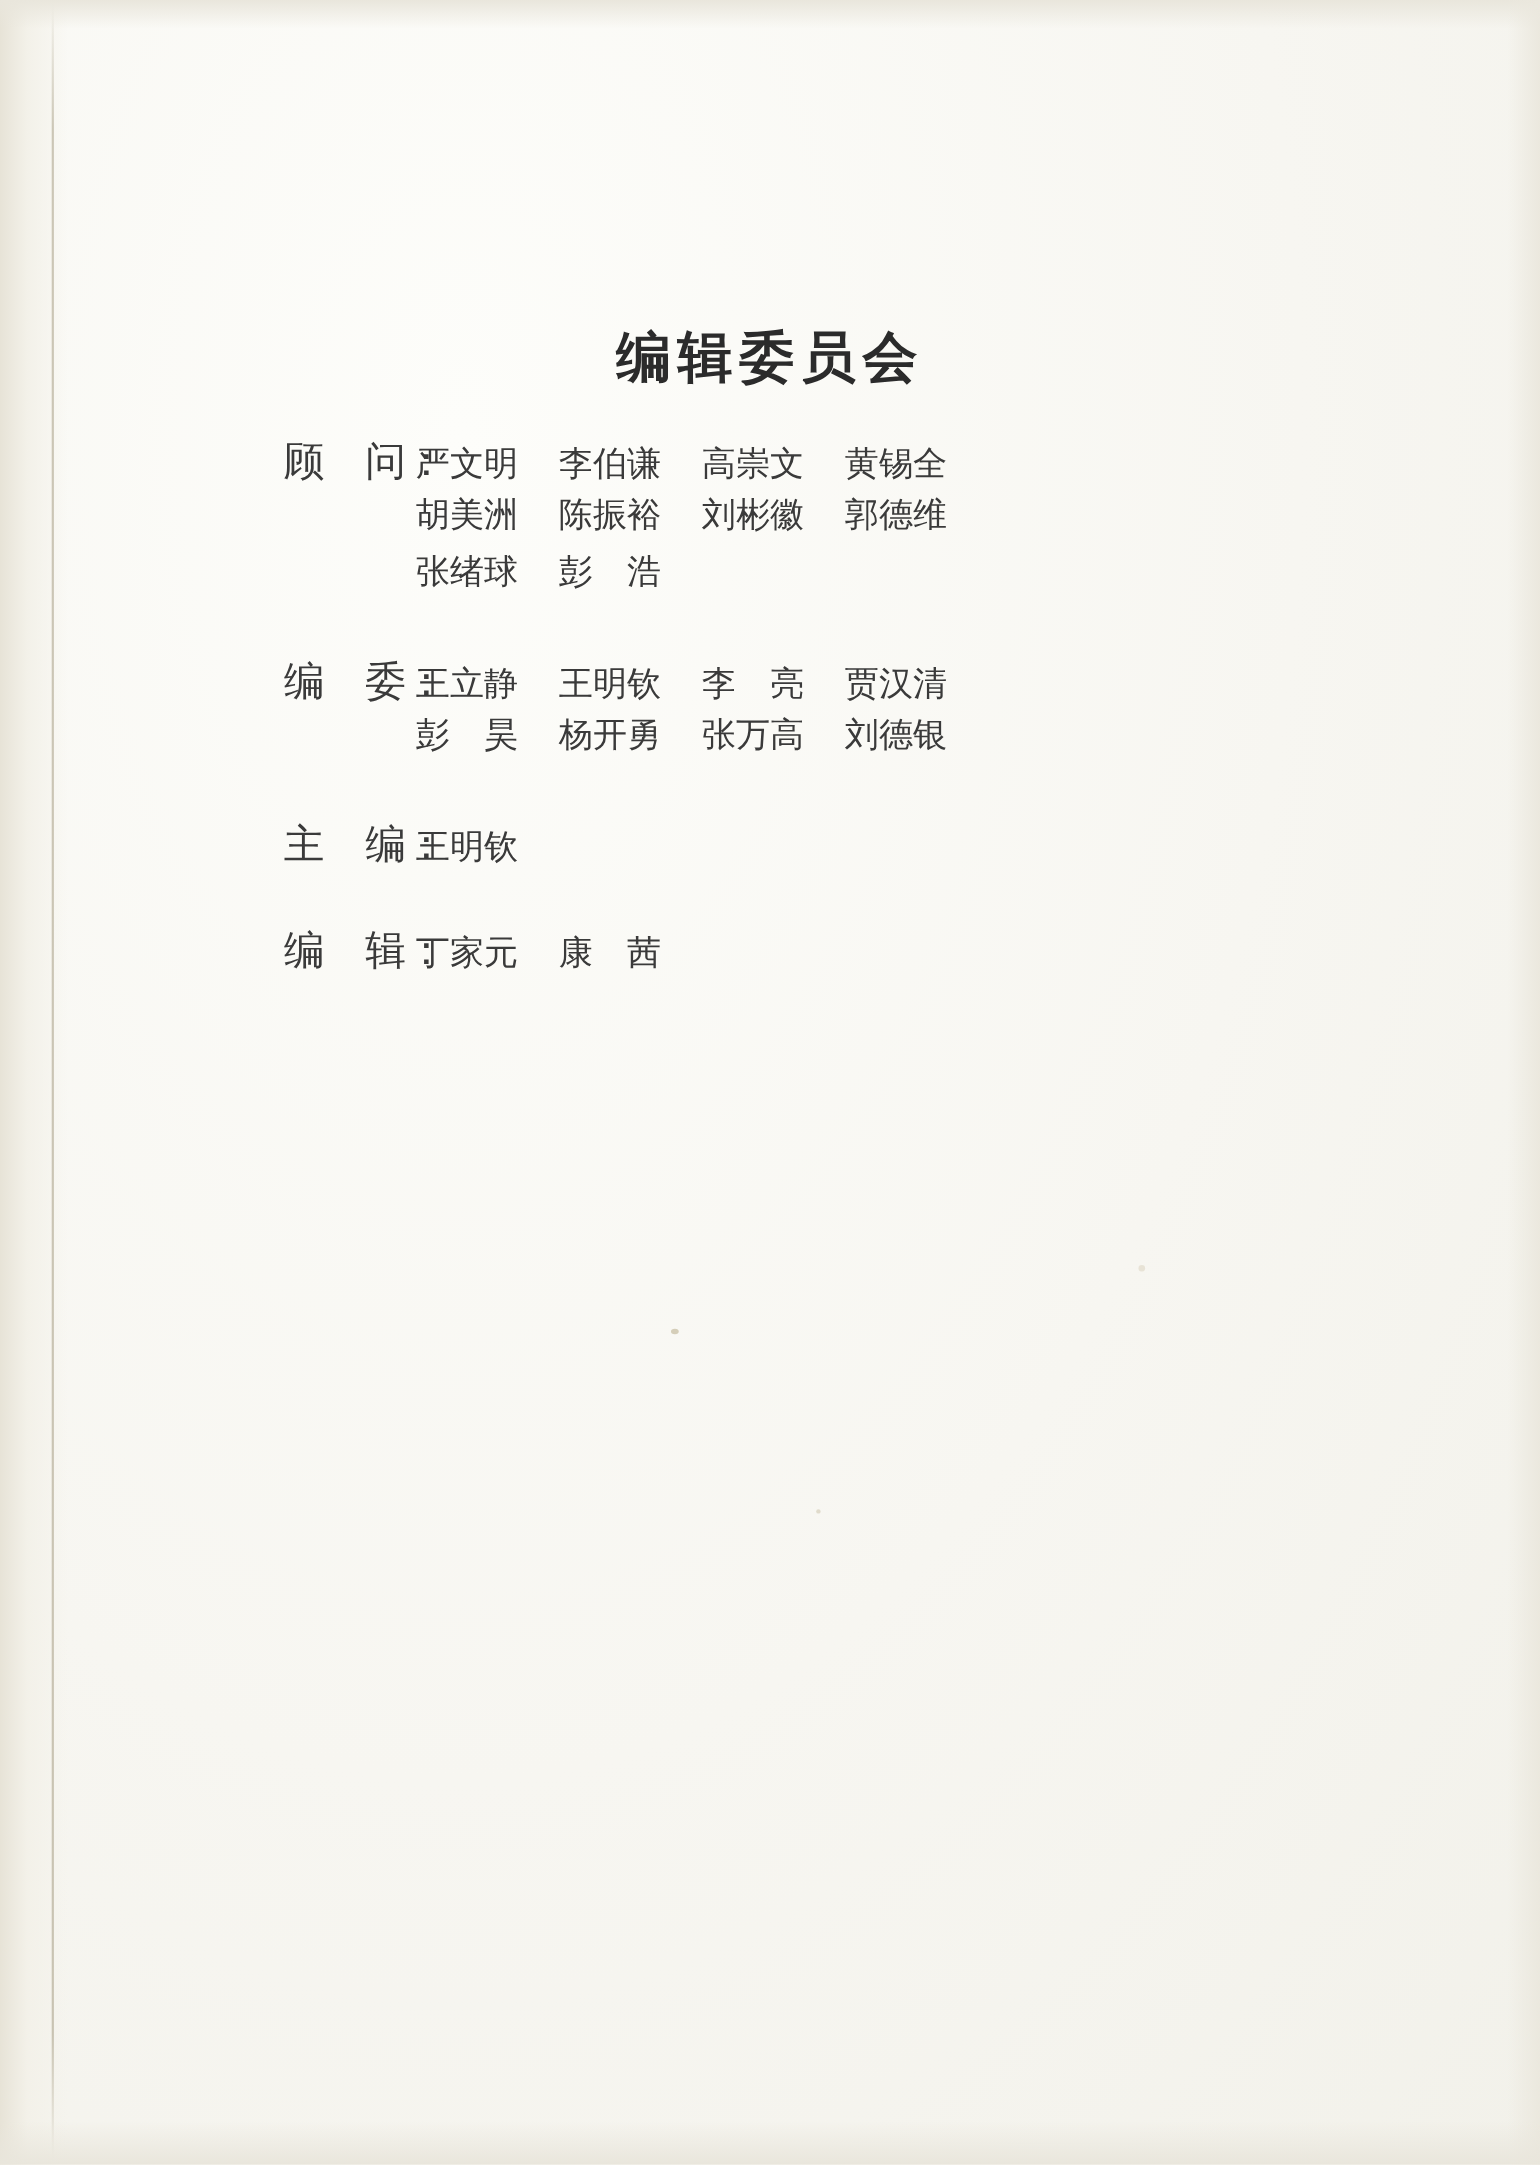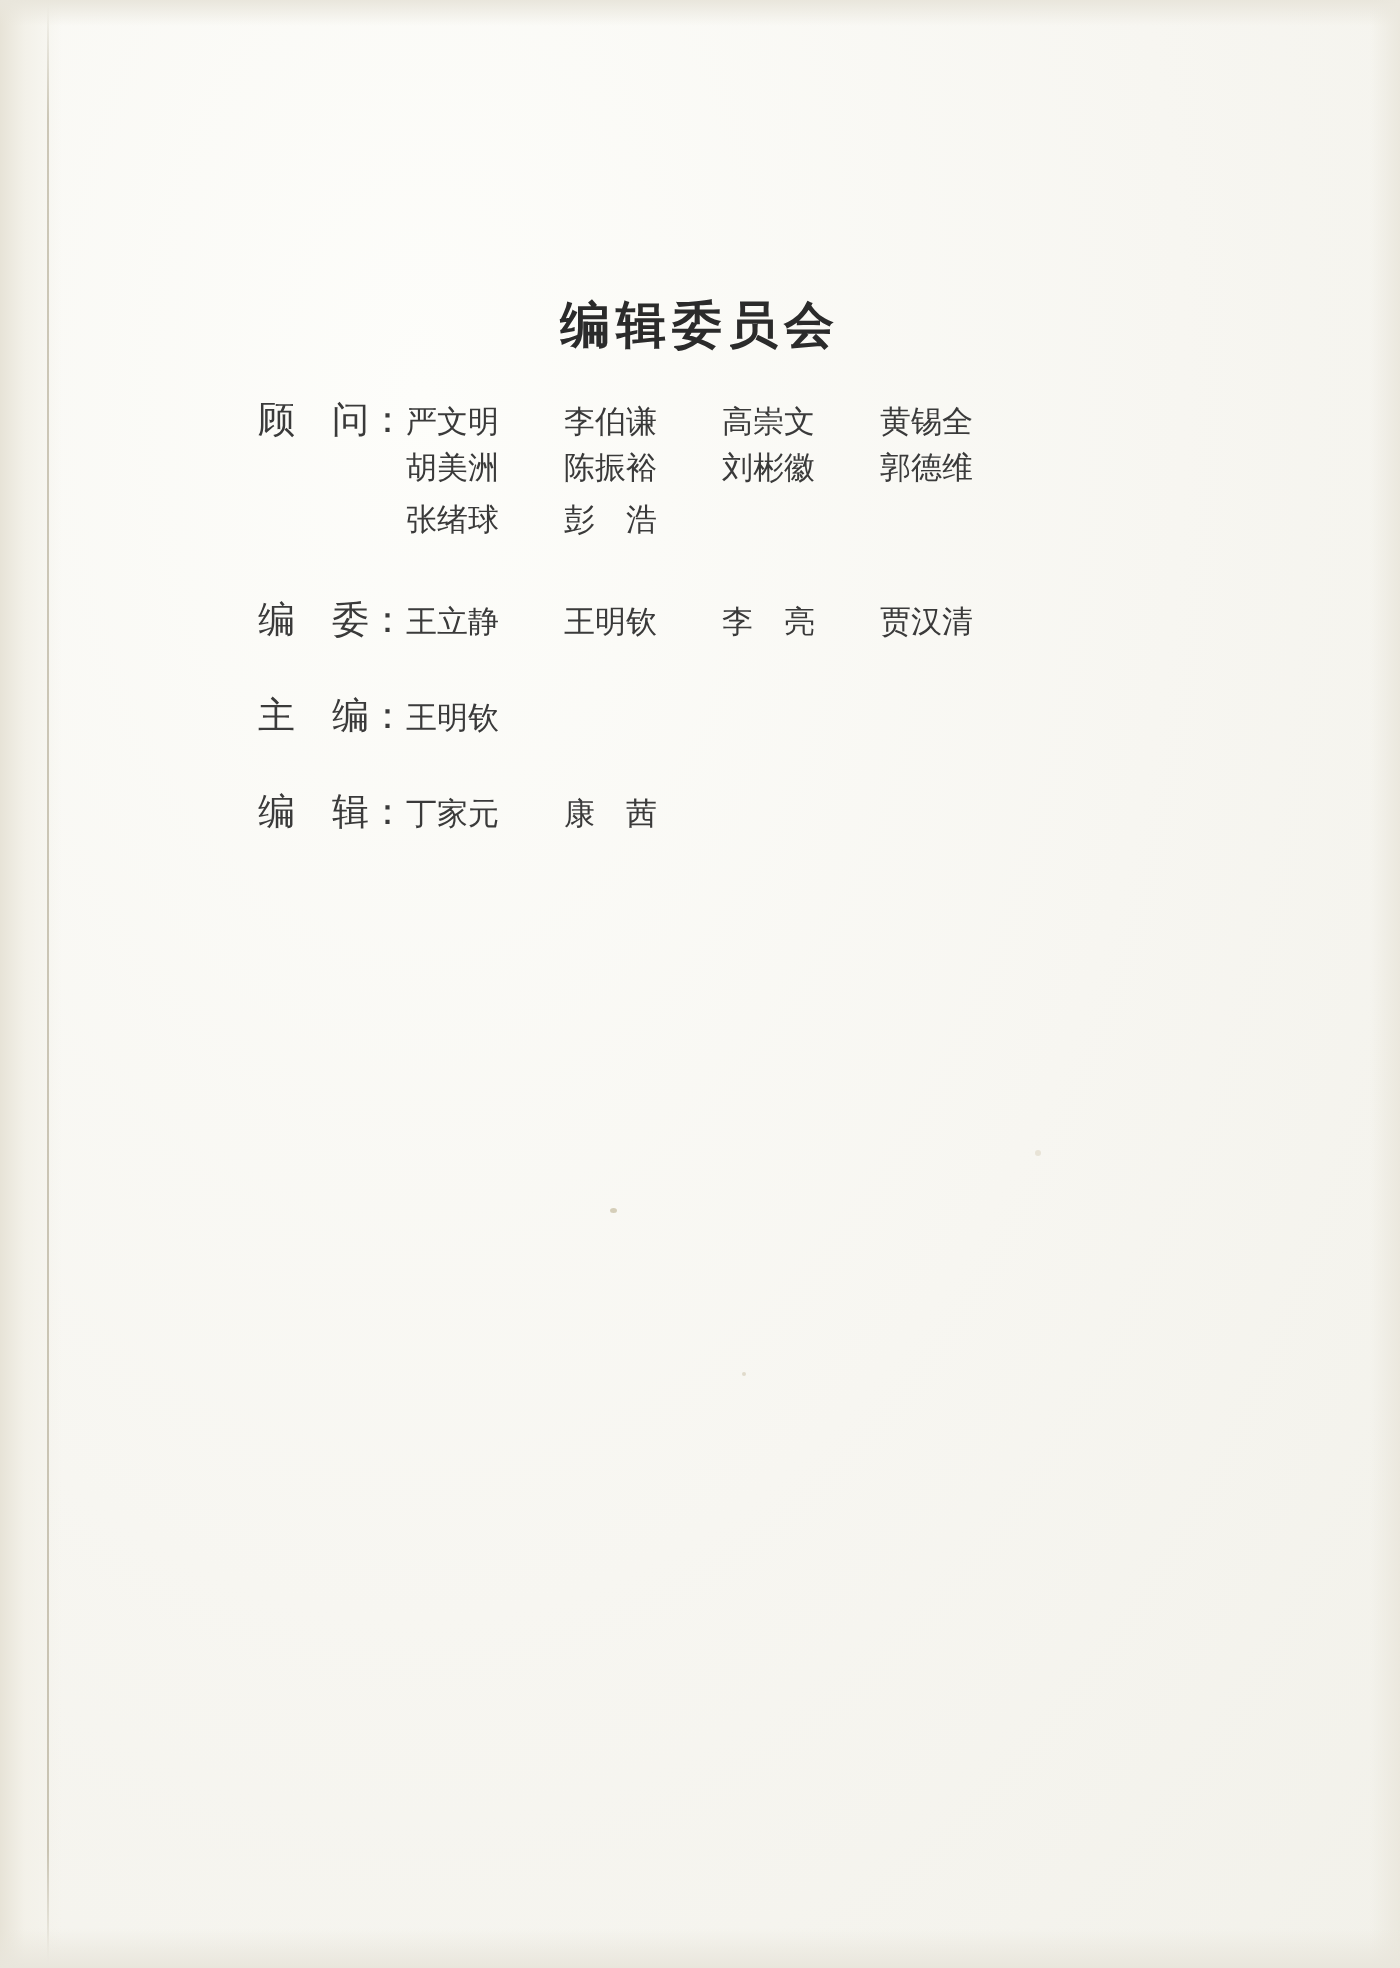--- a/index.html
+++ b/index.html
@@ -124,21 +124,20 @@
     flex: 1 1 auto;
   }
 
   .name {
     width: 130px;
     flex: 0 0 130px;
     font-size: 31px;
     color: #3a3a3a;
     white-space: nowrap;
     font-family: Liberation Mono, monospace;
-    margin-left: 28px;
   }
 
   
   .speck-1 {
     position: absolute;
     left: 610px;
     top: 1208px;
     width: 7px;
     height: 5px;
     background: #cfc7ae;
@@ -210,20 +209,29 @@
         <div class="group">
           <div class="group-row">
             <div class="group-label">编　委：</div>
             <div class="names">
               <div class="name">王立静</div>
               <div class="name">王明钦</div>
               <div class="name">李　亮</div>
               <div class="name">贾汉清</div>
             </div>
           </div>
+          <div class="group-row">
+            <div class="label-spacer"></div>
+            <div class="names">
+              <div class="name">彭　昊</div>
+              <div class="name">杨开勇</div>
+              <div class="name">张万高</div>
+              <div class="name">刘德银</div>
+            </div>
+          </div>
         </div>
         <div class="group">
           <div class="group-row">
             <div class="group-label">主　编：</div>
             <div class="names">
               <div class="name">王明钦</div>
             </div>
           </div>
         </div>
         <div class="group">

